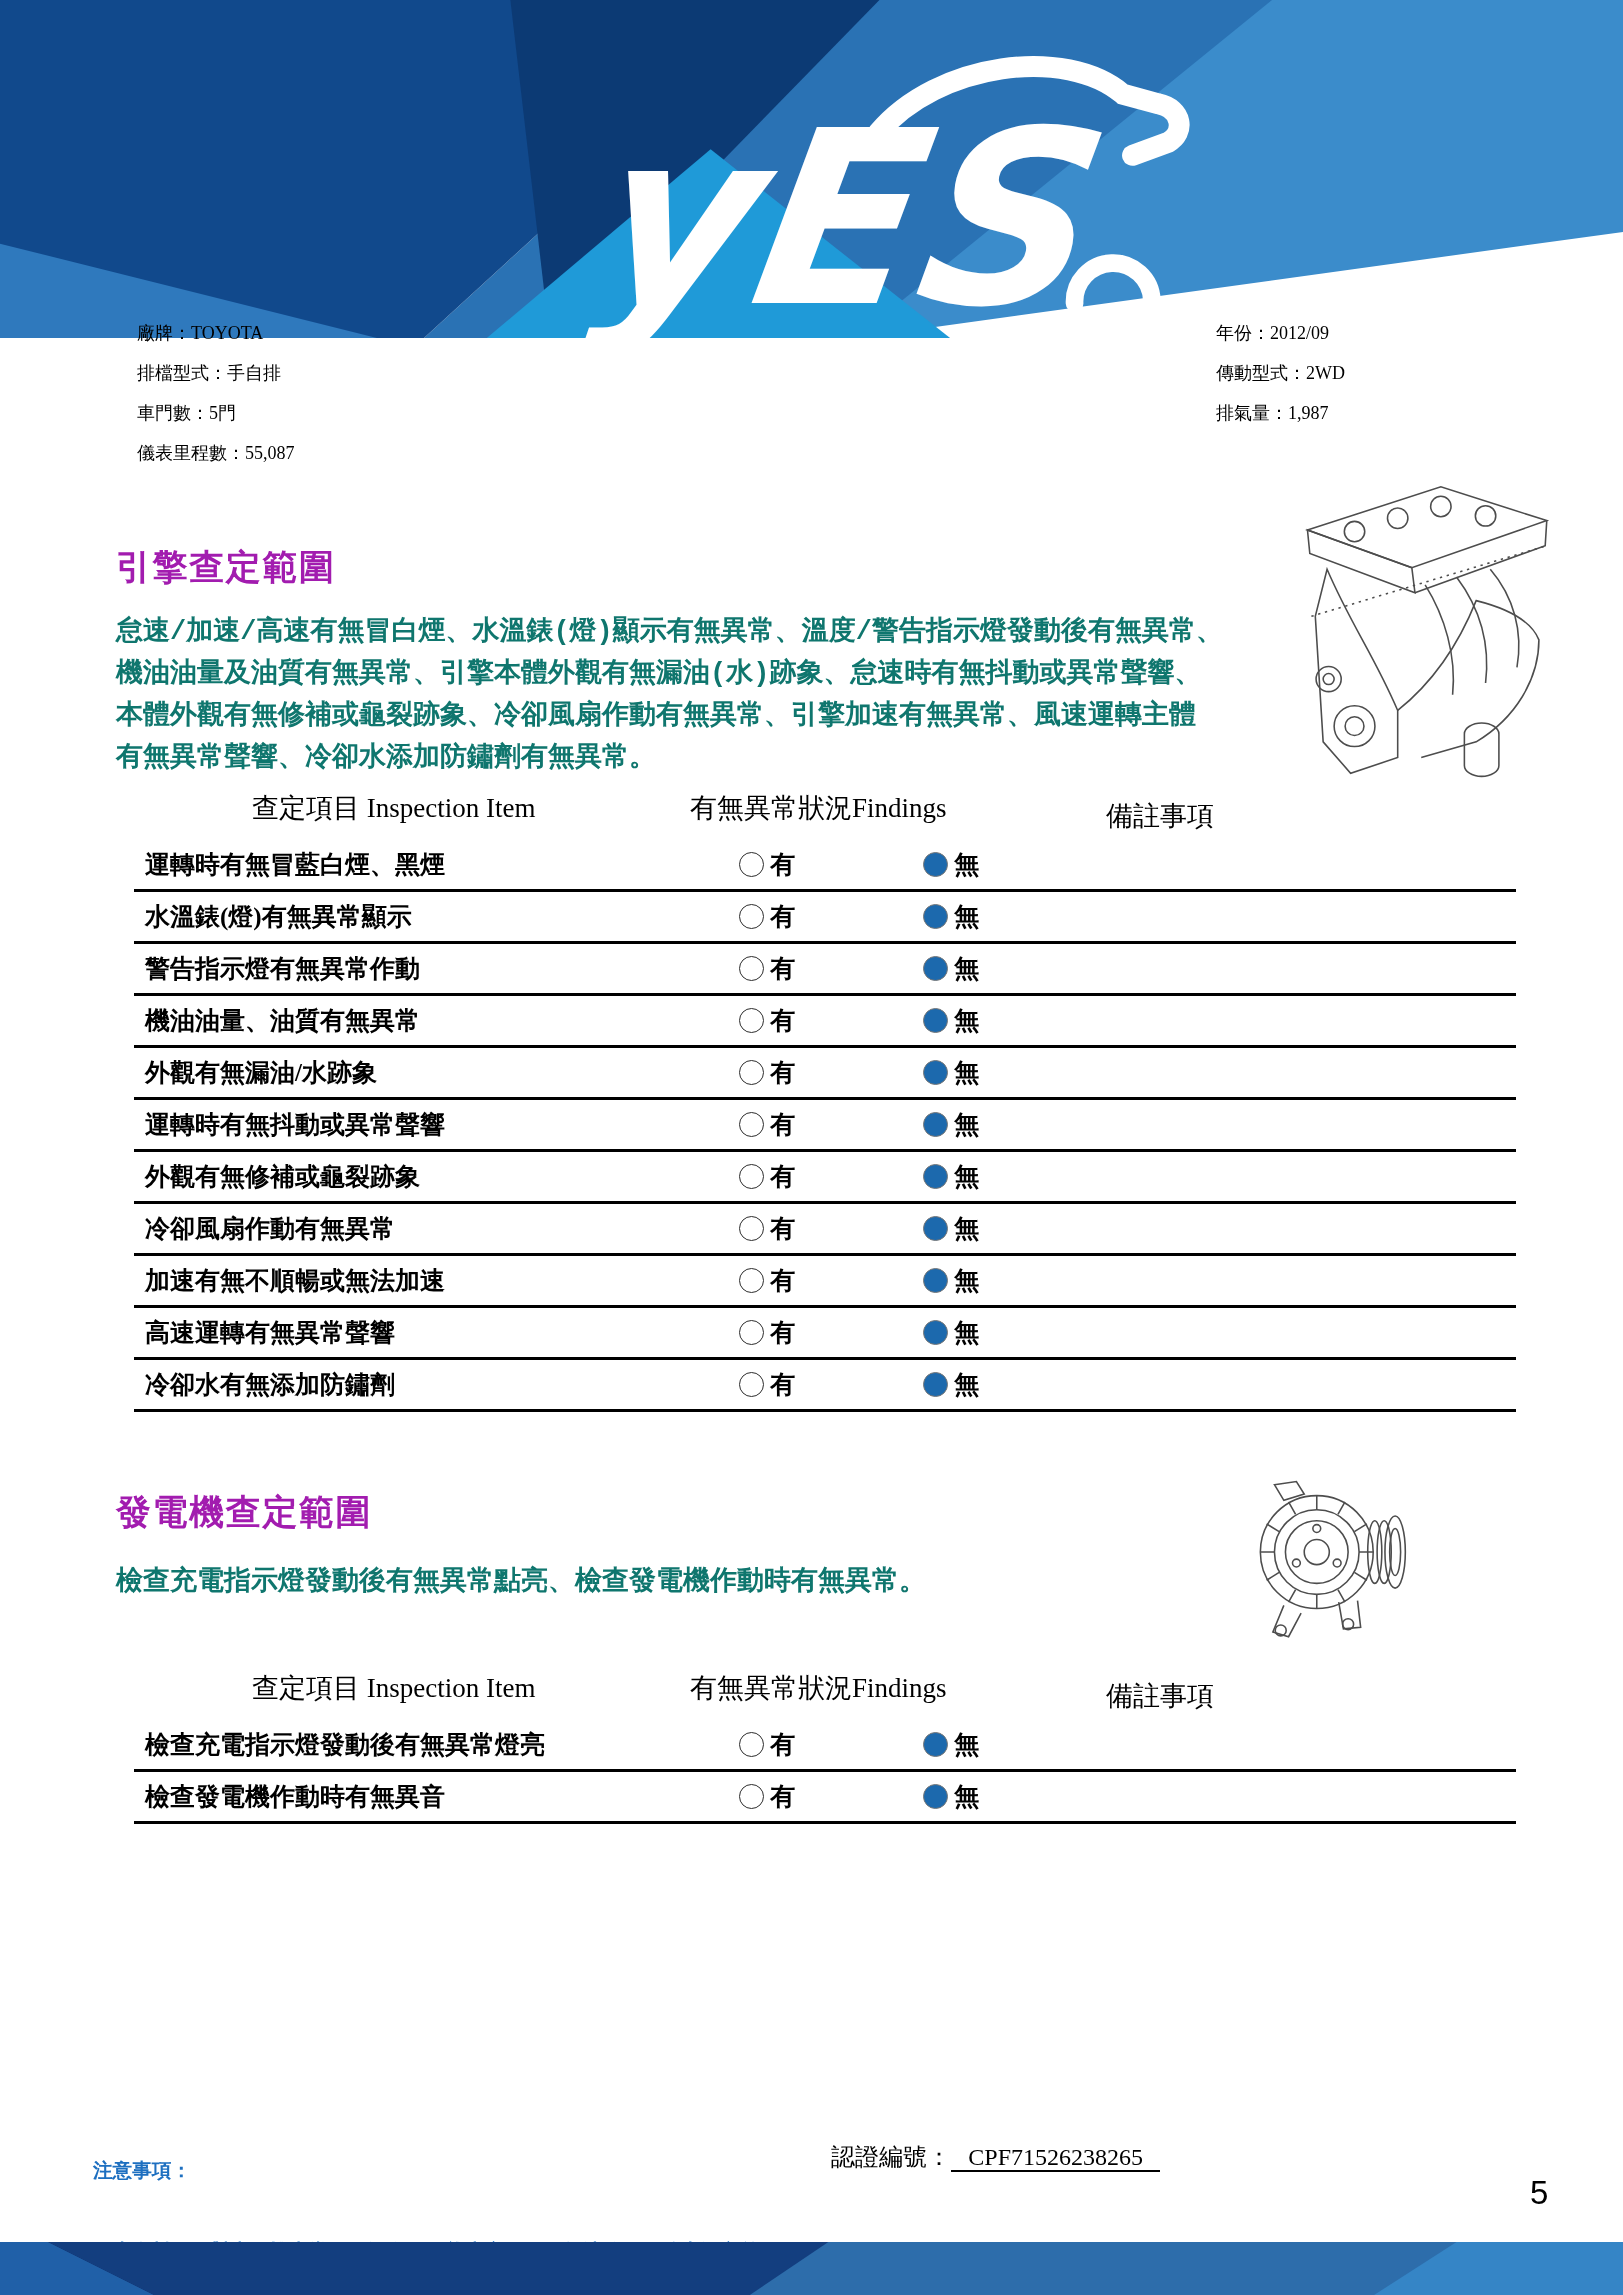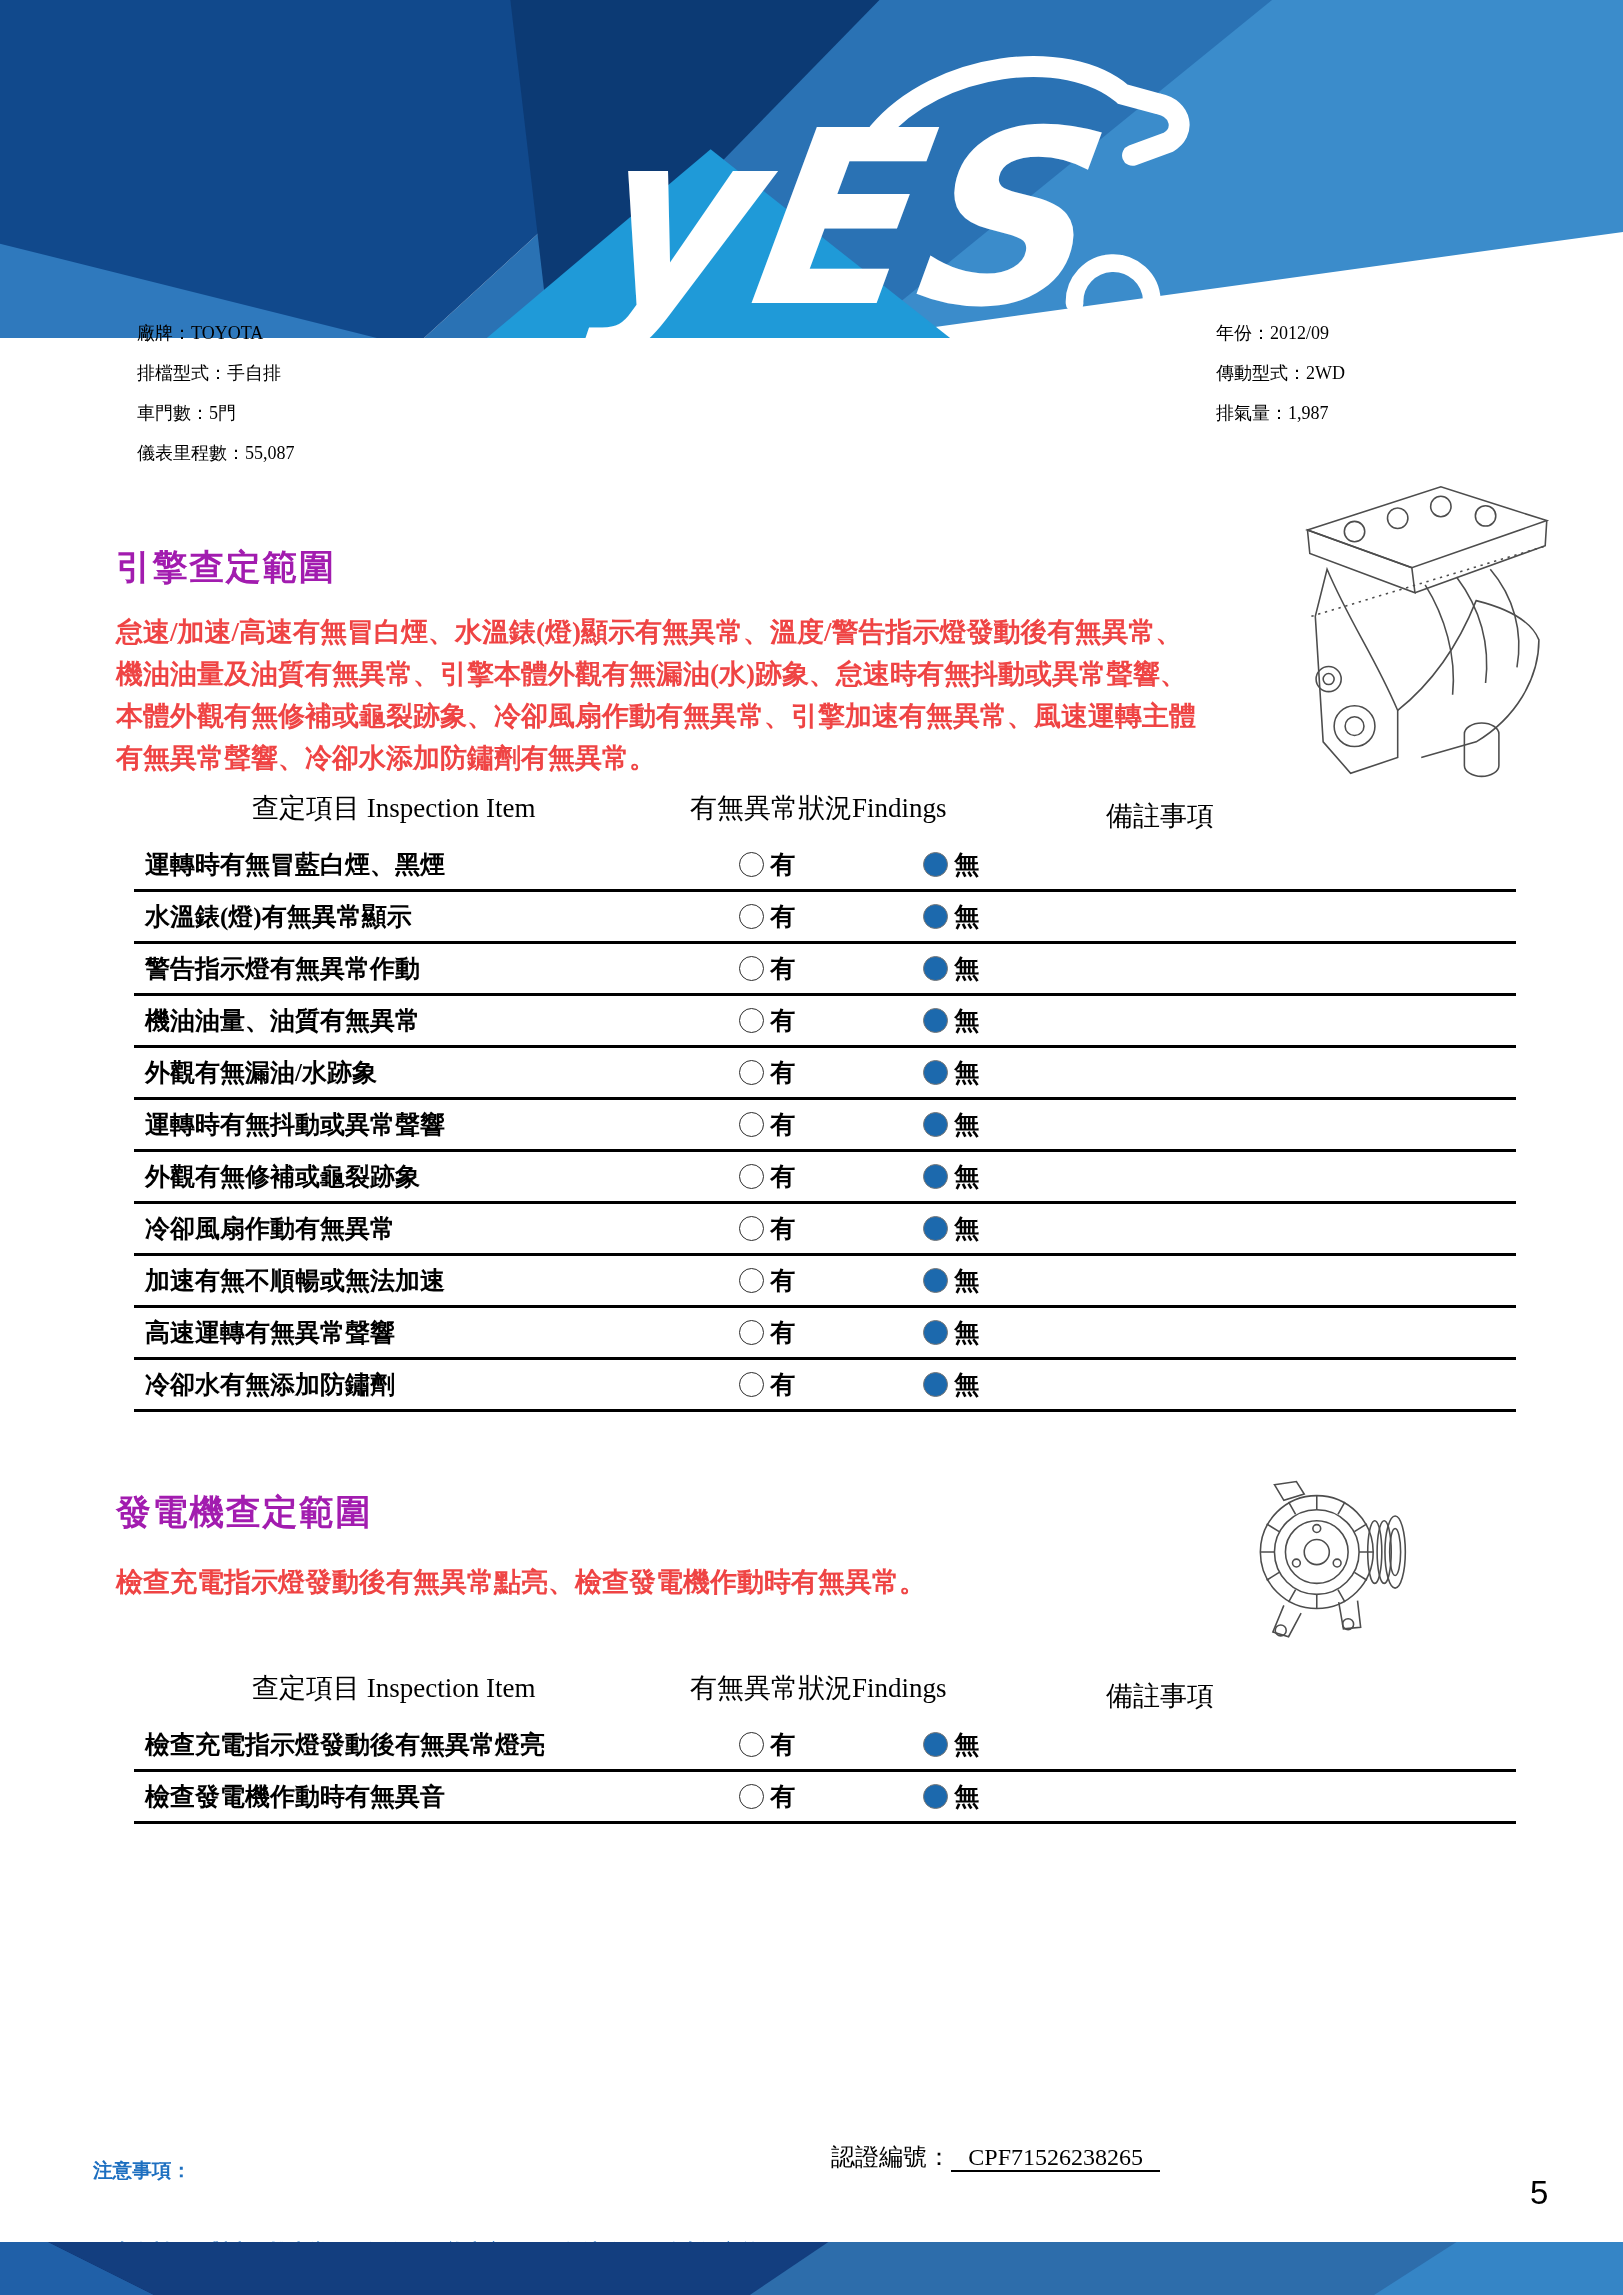--- a/index.html
+++ b/index.html
@@ -14,22 +14,22 @@
       font-family:"Liberation Sans",sans-serif;font-weight:bold;font-size:64px;
       color:#ffffff;letter-spacing:3.9px;}
 
   
   .vcol{position:absolute;top:313px;font-size:18px;line-height:40px;white-space:pre;}
   .vcol.c1{left:137px;} .vcol.c2{left:595px;} .vcol.c3{left:1216px;}
 
   
   .sec-title{position:absolute;left:116px;font-family:"Liberation Sans",sans-serif;
       font-weight:bold;font-size:35px;color:#a21caf;letter-spacing:1.6px;}
-  .desc{position:absolute;left:116px;font-family:Liberation Serif, serif;
-      font-weight:bold;font-size:27px;line-height:42px;color:#ef4444;white-space:pre;}
+  .desc{position:absolute;left:116px;font-family:Liberation Mono, monospace;
+      font-weight:bold;font-size:27px;line-height:42px;color:#0f766e;white-space:pre;}
 
   
   .tbl{position:absolute;left:134px;width:1382px;}
   .tbl-header{position:relative;height:59px;font-size:27px;}
   .tbl-header span{position:absolute;top:9.4px;white-space:pre;}
   .th-item{left:94px;margin-left:24px;} .th-findings{left:556px;} .th-remarks{left:972px;margin-top:8px;}
   .trow{position:relative;height:49px;border-bottom:3.9px solid #000;
         display:flex;align-items:center;font-size:25px;font-weight:bold;}
   .row-item{position:absolute;left:11px;white-space:pre;}
   .opt{position:absolute;display:flex;align-items:center;gap:6.3px;}

